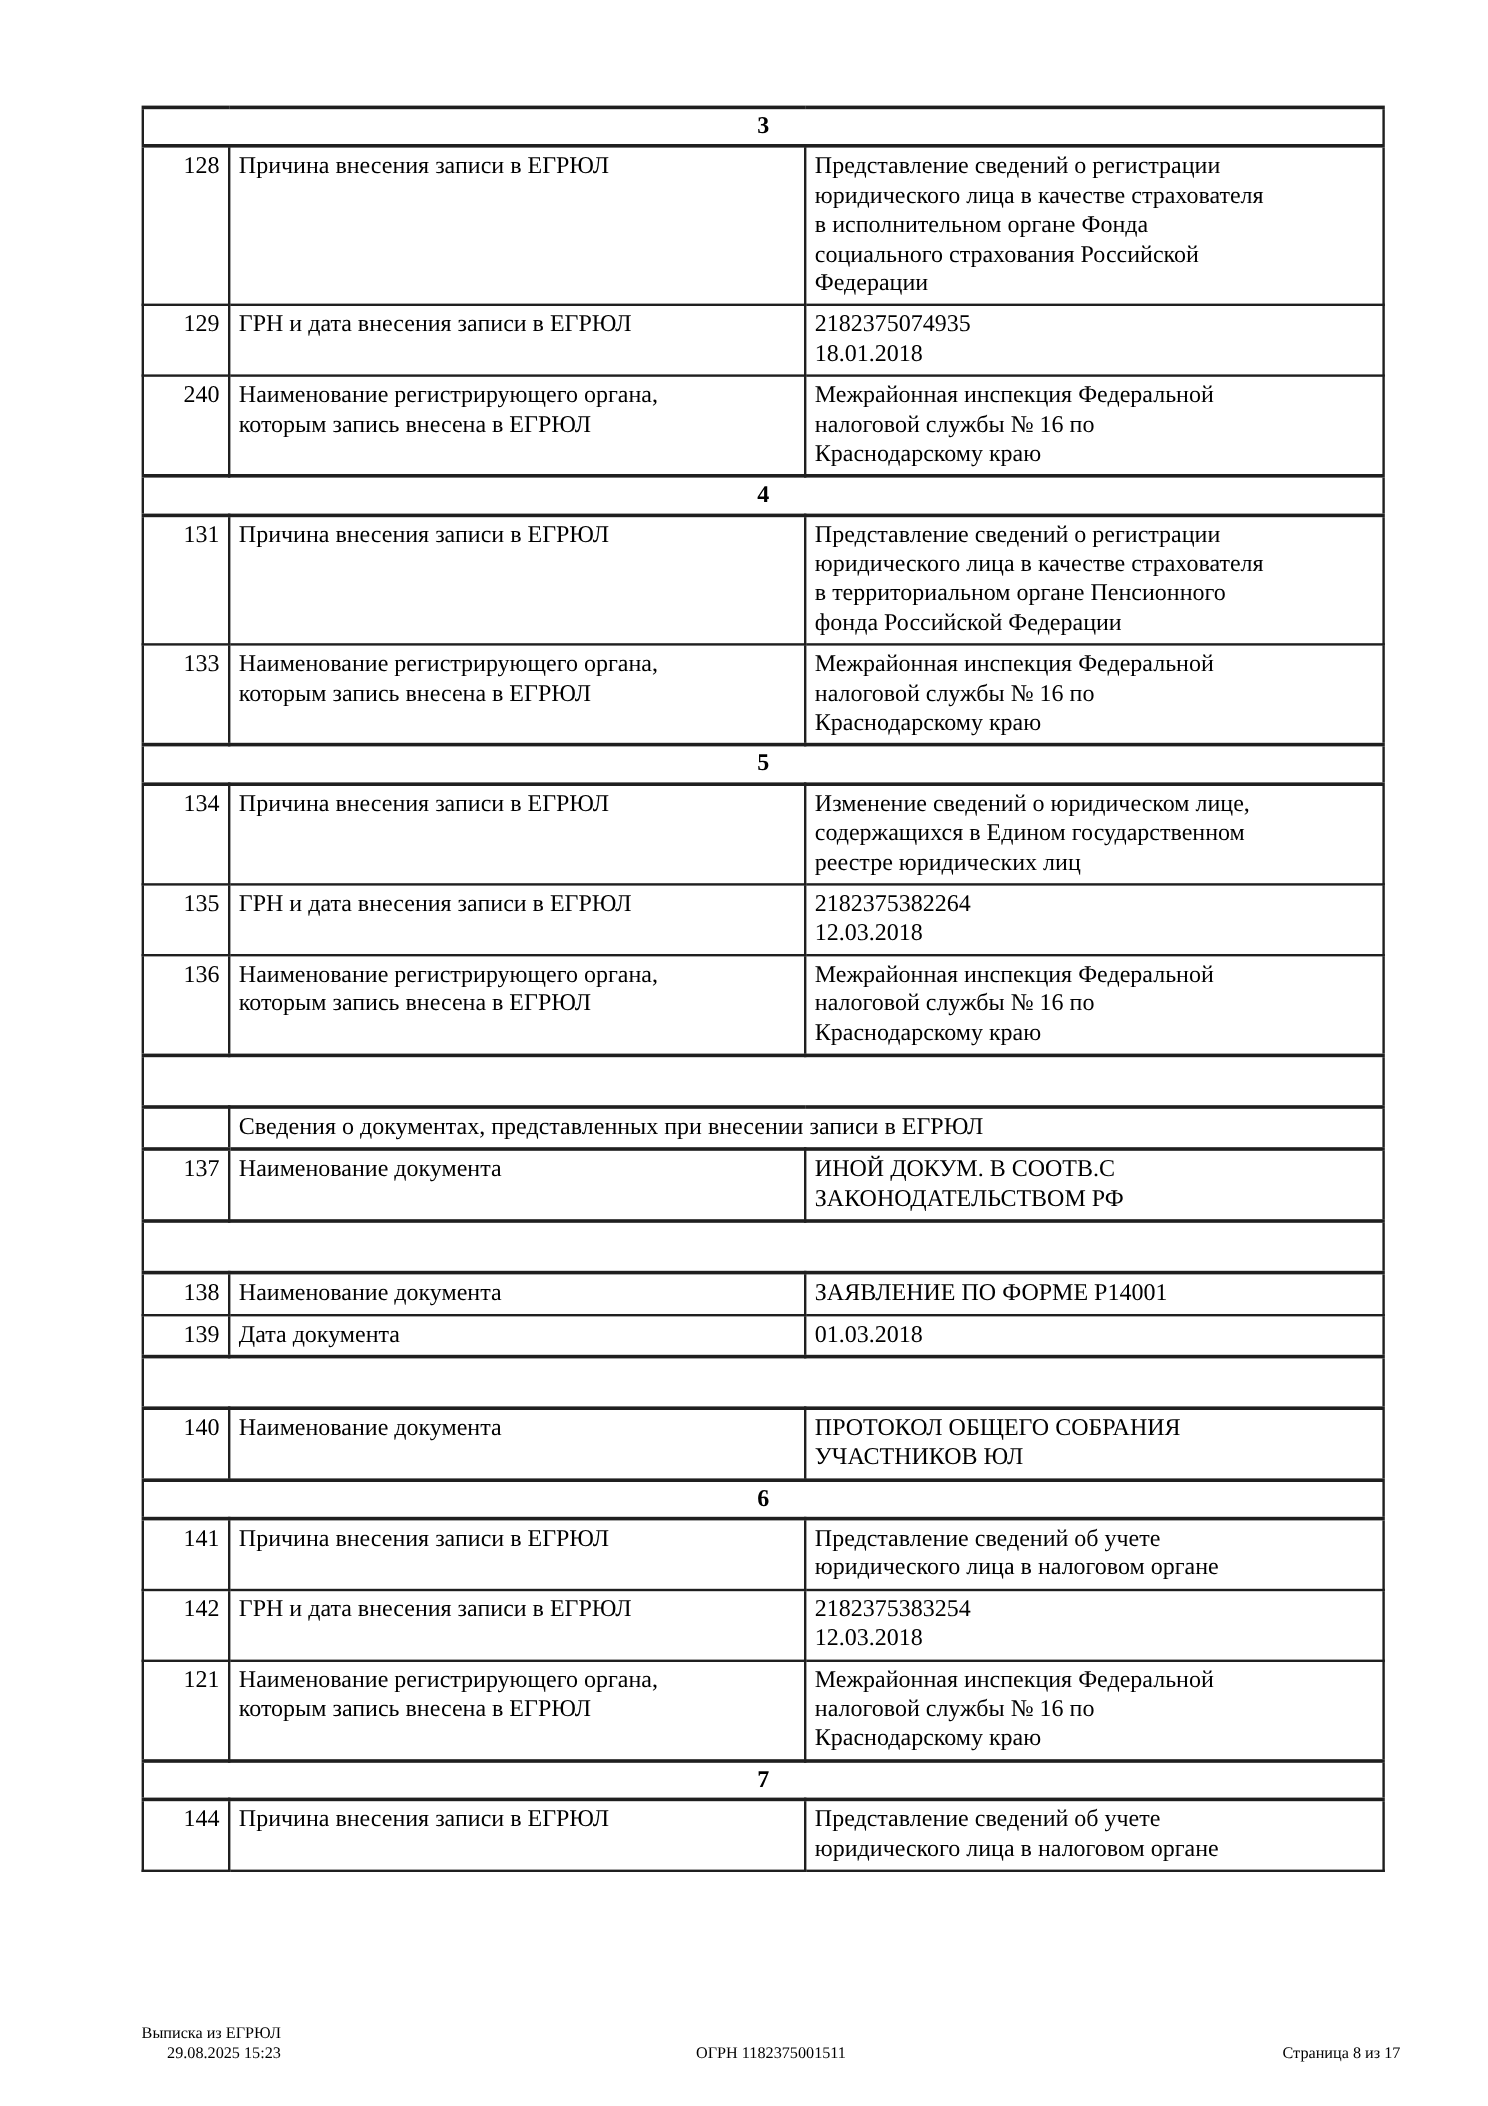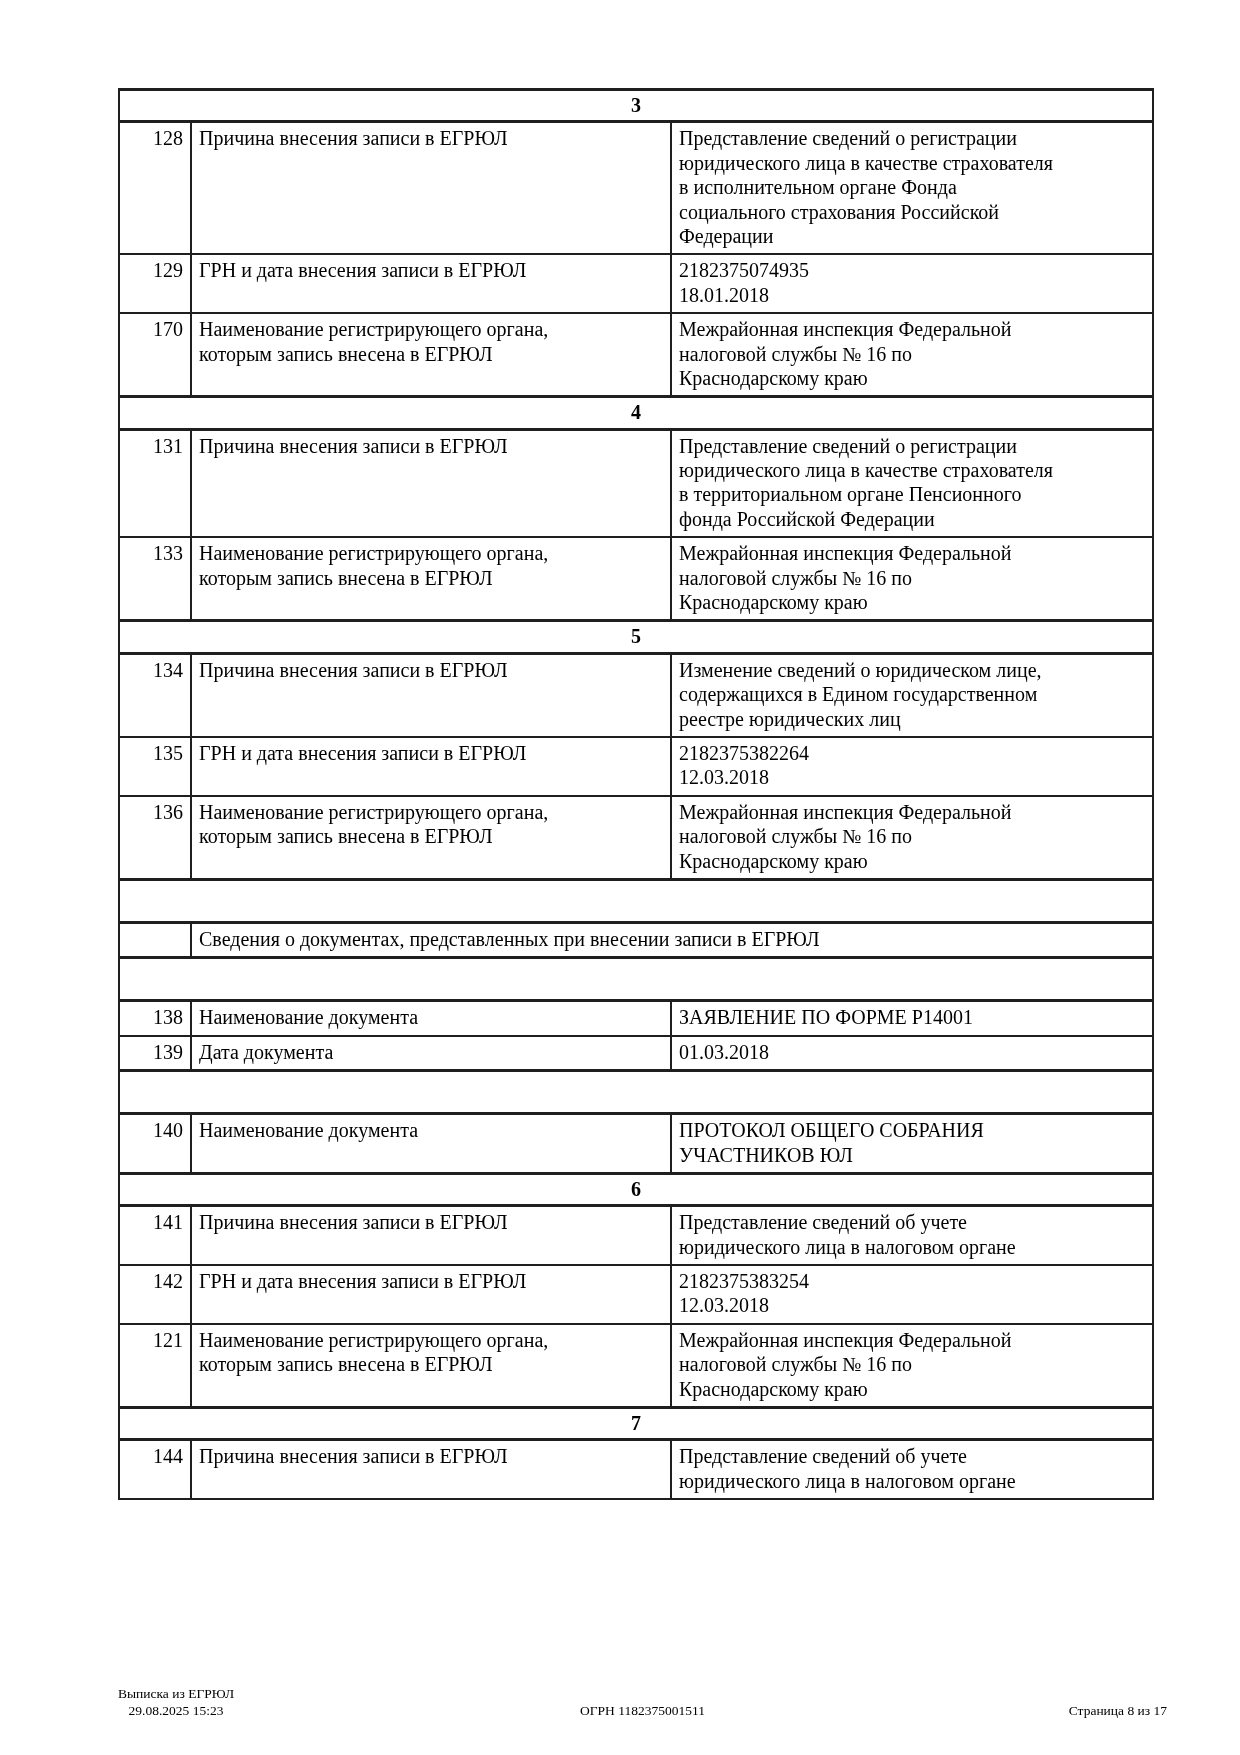--- a/index.html
+++ b/index.html
@@ -46,21 +46,21 @@
   }
 
   .footer {
     position: absolute;
     left: 118px; right: 73px;
     top: 1684px;
     height: 36px;
     font-size: 13.5px;
     line-height: 1.3;
   }
-  .footer-left { position: absolute; left: 0; bottom: 0; text-align: center; }
+  .footer-left { position: absolute; left: 0; bottom: 0; text-align: right; }
   .footer-center { position: absolute; left: 50%; transform: translateX(-50%); bottom: 0; white-space: nowrap; }
   .footer-right { position: absolute; right: 0; bottom: 0; white-space: nowrap; }
 </style>
 </head>
 <body>
 
 <div class="page">
 
   <table class="egrul">
     <colgroup>
@@ -81,21 +81,21 @@
 социального страхования Российской
 Федерации</td>
         </tr>
         <tr class="row-data">
           <td class="num-cell">129</td>
           <td class="label-cell">ГРН и дата внесения записи в ЕГРЮЛ</td>
           <td class="value-cell">2182375074935
 18.01.2018</td>
         </tr>
         <tr class="row-data">
-          <td class="num-cell">170</td>
+          <td class="num-cell">240</td>
           <td class="label-cell">Наименование регистрирующего органа,
 которым запись внесена в ЕГРЮЛ</td>
           <td class="value-cell">Межрайонная инспекция Федеральной
 налоговой службы № 16 по
 Краснодарскому краю</td>
         </tr>
         <tr class="row-section">
           <td colspan="3">4</td>
         </tr>
         <tr class="row-data">
@@ -137,20 +137,26 @@
           <td class="value-cell">Межрайонная инспекция Федеральной
 налоговой службы № 16 по
 Краснодарскому краю</td>
         </tr>
         <tr class="row-empty">
           <td colspan="3"></td>
         </tr>
         <tr class="row-subheader">
           <td class="num-cell"></td>
           <td colspan="2">Сведения о документах, представленных при внесении записи в ЕГРЮЛ</td>
+        </tr>
+        <tr class="row-data">
+          <td class="num-cell">137</td>
+          <td class="label-cell">Наименование документа</td>
+          <td class="value-cell">ИНОЙ ДОКУМ. В СООТВ.С
+ЗАКОНОДАТЕЛЬСТВОМ РФ</td>
         </tr>
         <tr class="row-empty">
           <td colspan="3"></td>
         </tr>
         <tr class="row-data">
           <td class="num-cell">138</td>
           <td class="label-cell">Наименование документа</td>
           <td class="value-cell">ЗАЯВЛЕНИЕ ПО ФОРМЕ Р14001</td>
         </tr>
         <tr class="row-data">

